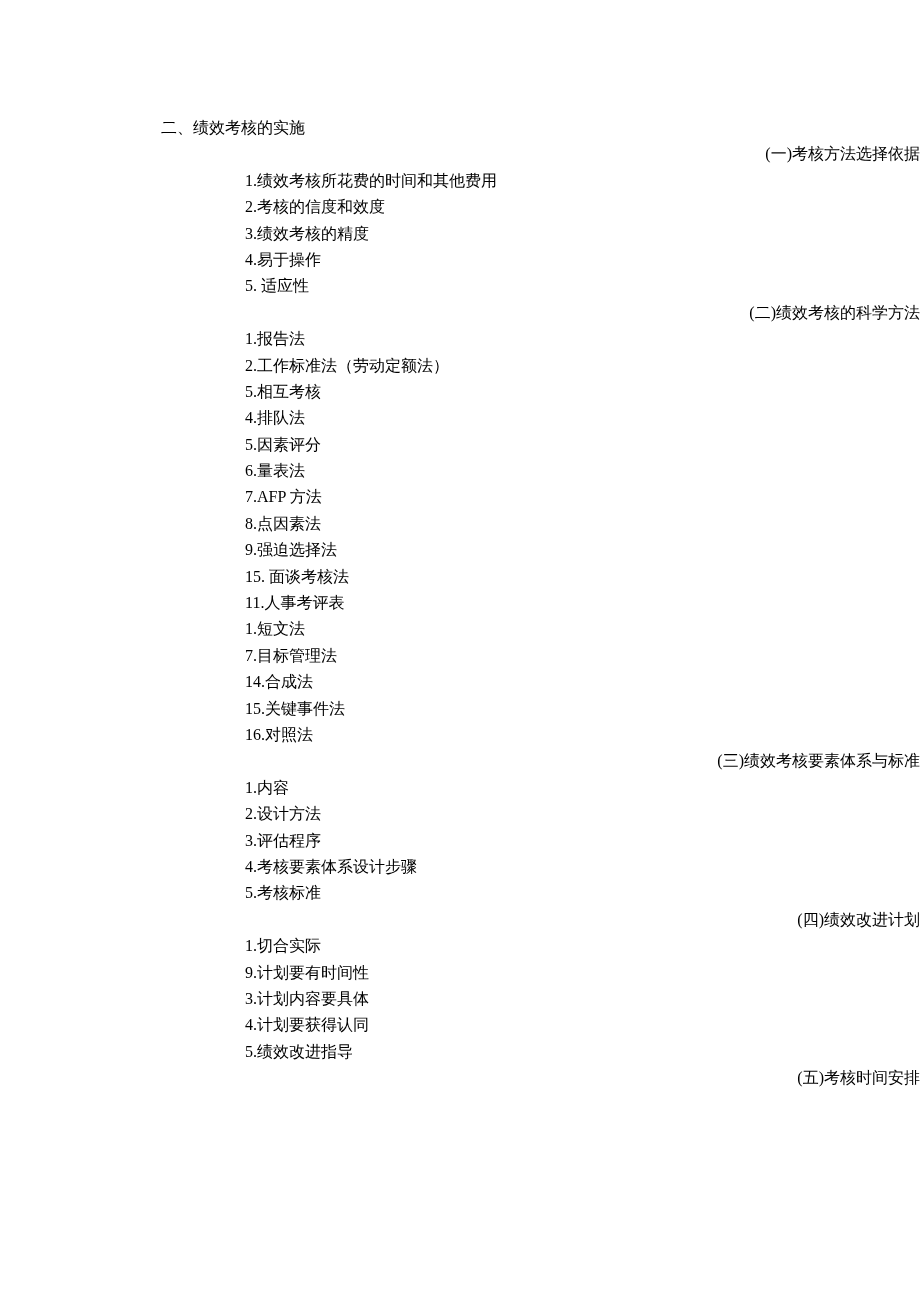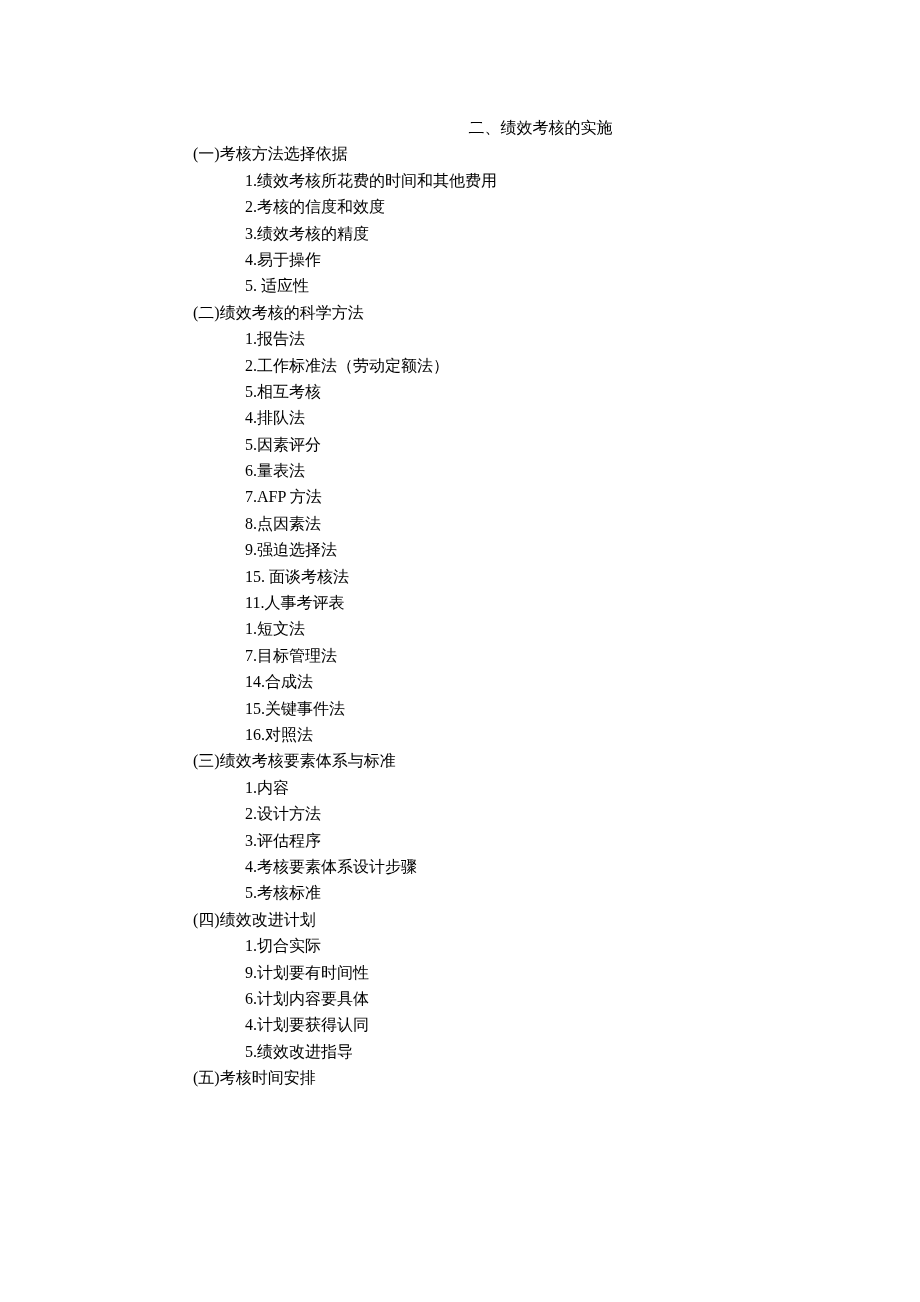--- a/index.html
+++ b/index.html
@@ -11,24 +11,24 @@
       background: #ffffff;
       font-family: "SimSun", "宋体", serif;
       font-size: 16px;
       color: #000000;
       line-height: 1.65;
       padding: 115px 0 0 145px;
       width: 920px;
     }
     .heading {
       margin-left: 16px;
-      text-align: center;
     }
     .sub1 {
-      margin-left: 48px;
+      margin-left: 33px;
+      text-align: right;
     }
     .sub2 {
       margin-left: 100px;
     }
   </style>
 </head>
 <body>
 
 <div class="heading">二、绩效考核的实施</div>
 
@@ -60,17 +60,17 @@
 <div class="sub1">(三)绩效考核要素体系与标准</div>
 <div class="sub2">1.内容</div>
 <div class="sub2">2.设计方法</div>
 <div class="sub2">3.评估程序</div>
 <div class="sub2">4.考核要素体系设计步骤</div>
 <div class="sub2">5.考核标准</div>
 
 <div class="sub1">(四)绩效改进计划</div>
 <div class="sub2">1.切合实际</div>
 <div class="sub2">9.计划要有时间性</div>
-<div class="sub2">6.计划内容要具体</div>
+<div class="sub2">3.计划内容要具体</div>
 <div class="sub2">4.计划要获得认同</div>
 <div class="sub2">5.绩效改进指导</div>
 
 <div class="sub1">(五)考核时间安排</div>
 
 </body></html>

